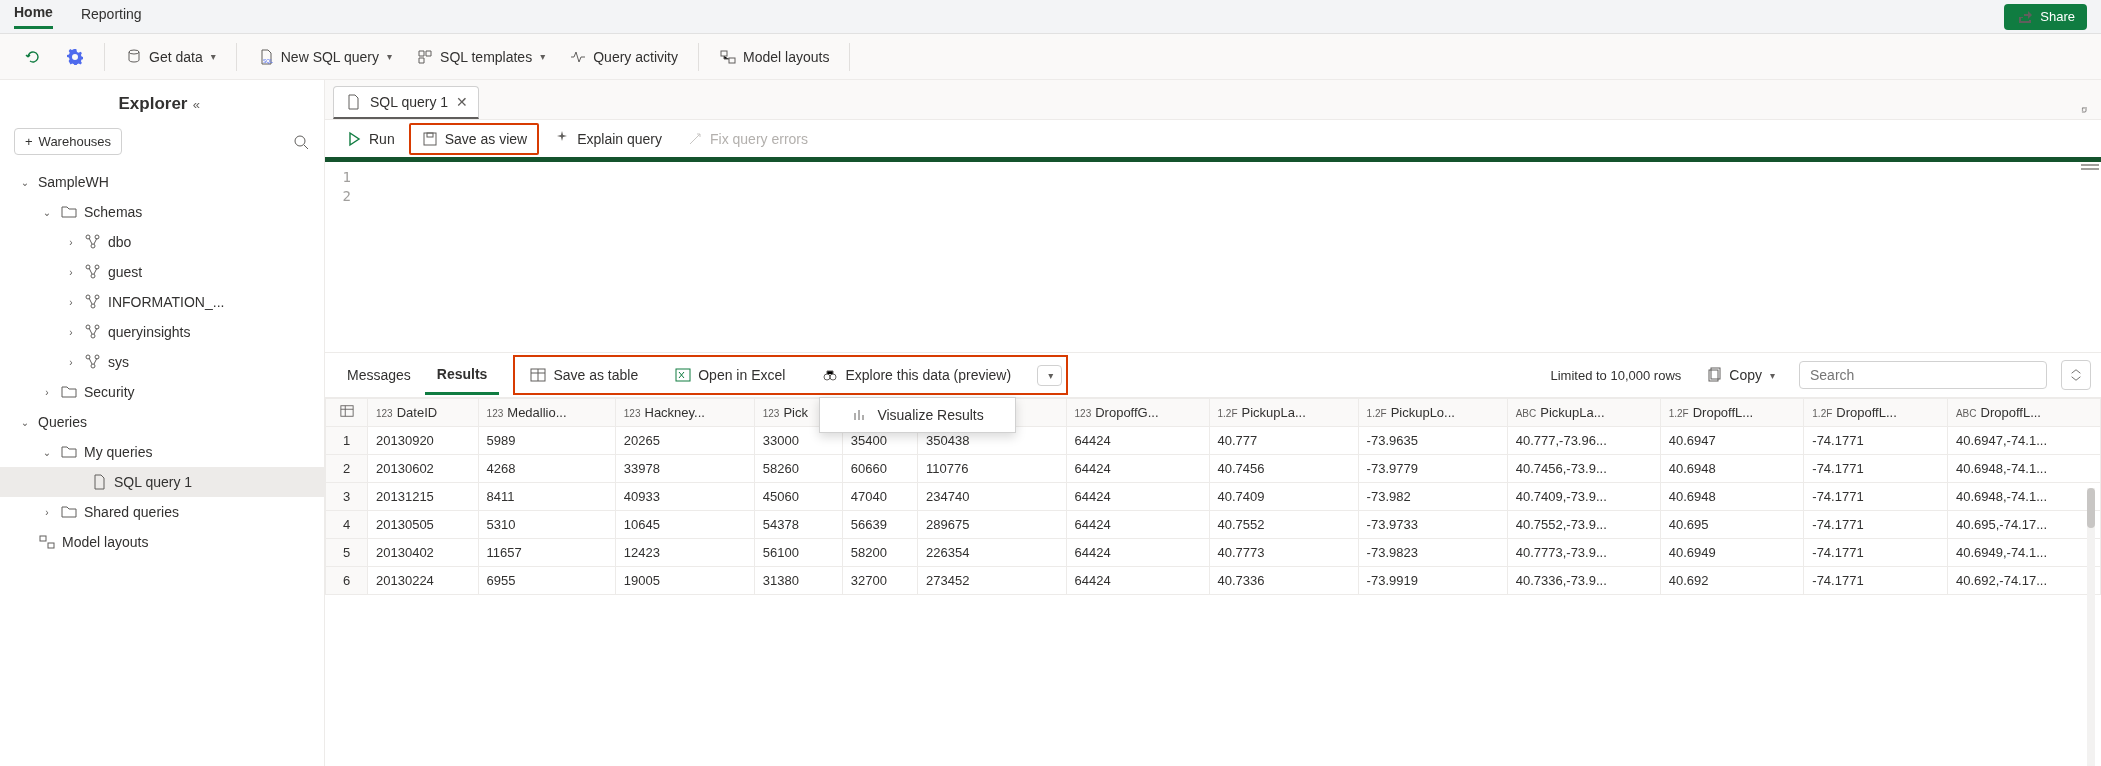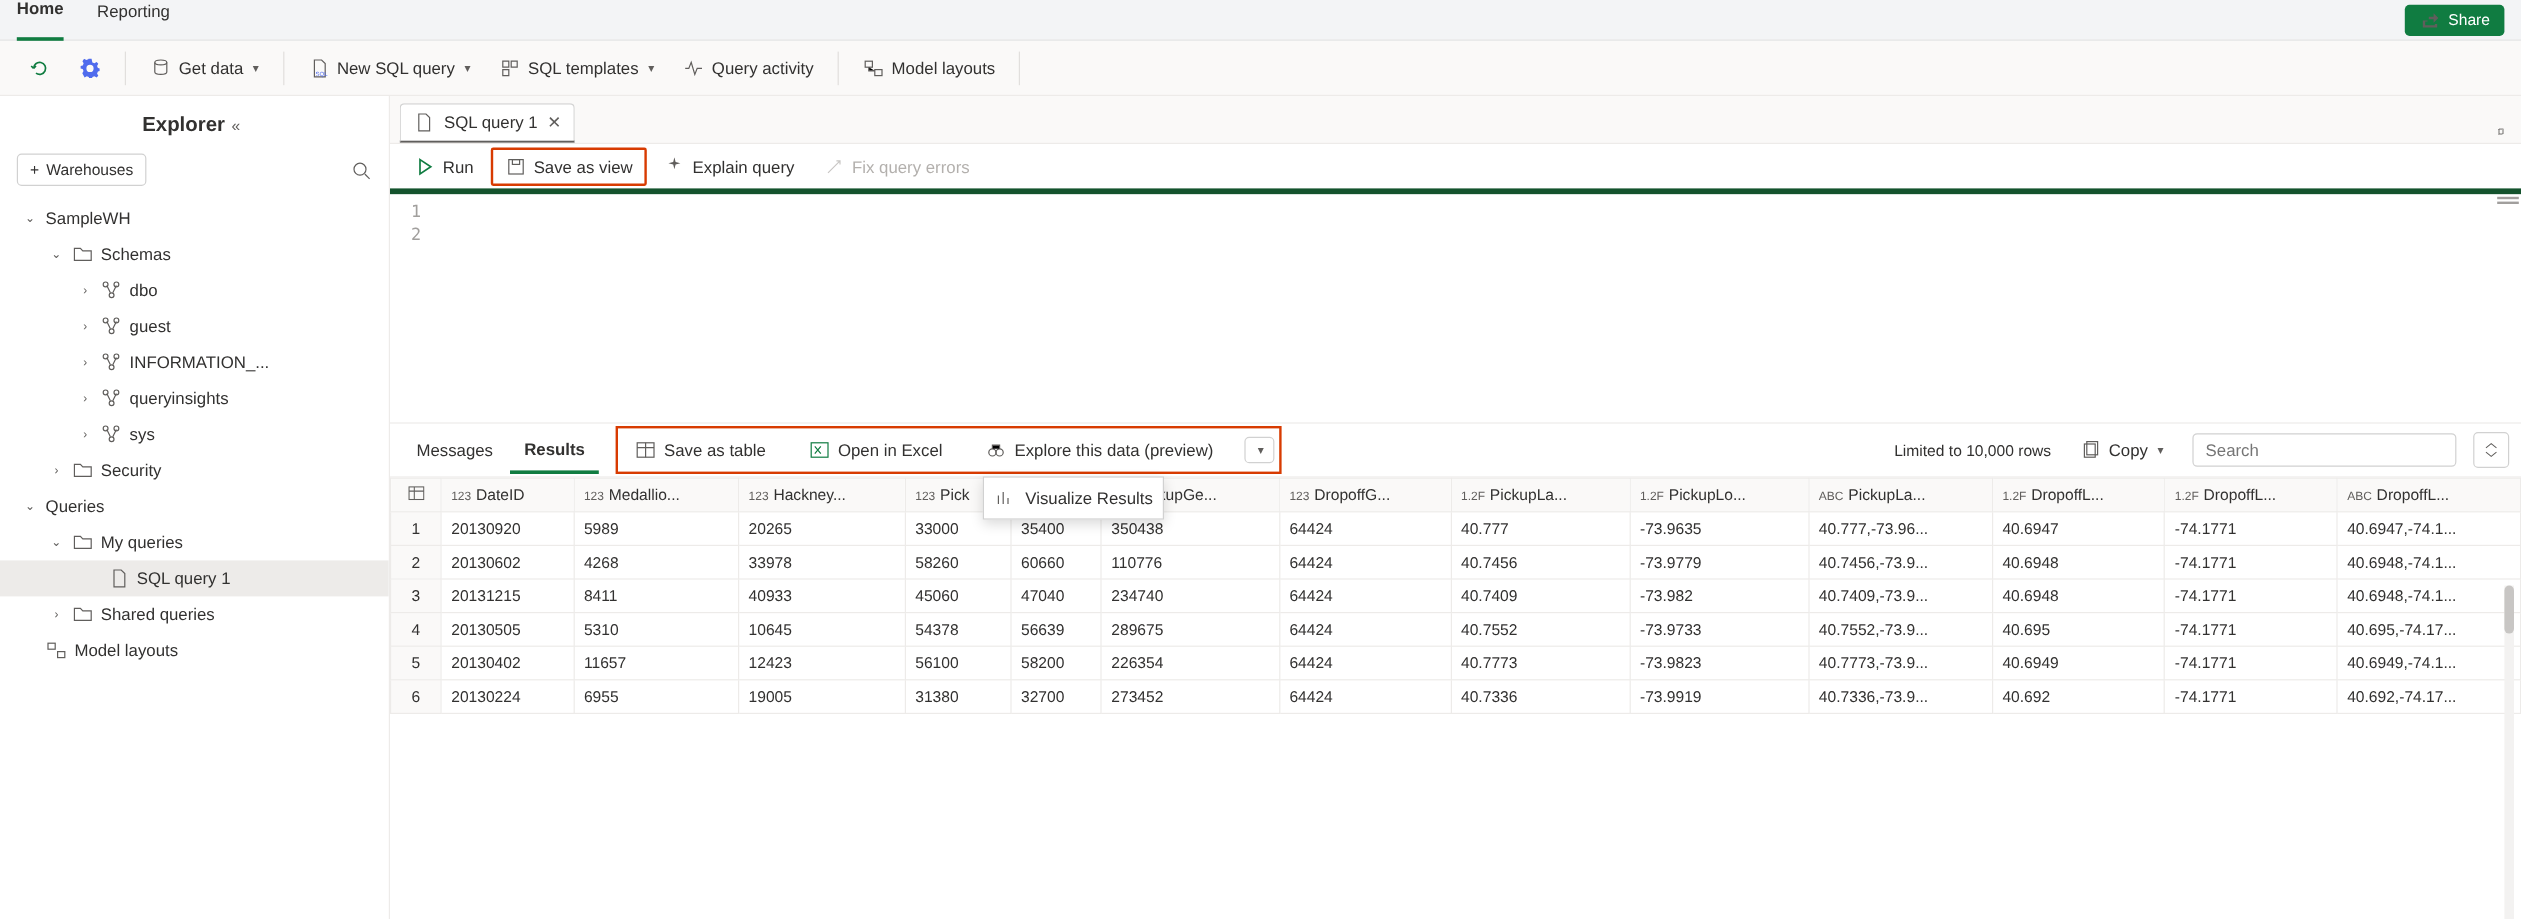--- a/index.html
+++ b/index.html
@@ -1,19 +1,19 @@
 <!DOCTYPE html>
 <html><head>
 <meta charset="utf-8">
 <style>
 * { box-sizing: border-box; margin: 0; padding: 0; }
 body { font-family: "Segoe UI", Arial, sans-serif; font-size: 13px; color: #323130; background: #fff; width: 2101px; overflow: hidden; }
 .topbar { height: 34px; background: #f3f4f6; border-bottom: 1px solid #e1e1e1; display: flex; align-items: center; padding: 0 14px; justify-content: space-between; }
 .top-tabs { display: flex; gap: 28px; height: 100%; align-items: center; }
-.top-tab { font-size: 14px; cursor: pointer; color: #323130; padding-bottom: 16px; }
+.top-tab { font-size: 14px; cursor: pointer; color: #323130; padding-bottom: 6px; }
 .top-tab.active { font-weight: 600; border-bottom: 3px solid #107c41; }
 .share-btn { background: #107c41; color: #fff; padding: 4px 12px; border-radius: 4px; display: flex; align-items: center; gap: 6px; cursor: pointer; font-size: 13px; justify-content: space-between; }
 .toolbar { height: 46px; display: flex; align-items: center; padding: 0 14px; gap: 4px; border-bottom: 1px solid #edebe9; background:#faf9f8;}
 .tb-btn { display: flex; align-items: center; gap: 6px; padding: 6px 10px; cursor: pointer; border-radius: 4px; color: #323130; font-size: 14px; }
 .tb-sep { width: 1px; height: 28px; background: #e1dfdd; margin: 0 6px; }
 .chev { font-size: 10px; color: #605e5c; margin-left: 2px; }
 .ic { width: 18px; height: 18px; display: inline-flex; align-items: center; justify-content: center; color: #605e5c; }
 .ic svg { width: 16px; height: 16px; }
 .body { display: flex; height: 696px; }
 .explorer { width: 325px; border-right: 1px solid #edebe9; display: flex; flex-direction: column; }
@@ -40,23 +40,23 @@
 .gutter { width: 34px; color: #a19f9d; text-align: right; padding: 6px 8px 0 0; line-height: 19px; }
 .code { padding: 6px 0 0 4px; line-height: 19px; white-space: pre; }
 .kw { color: #0000ff; } .gray { color: #808080; } .ident { color: #008080; } .star { color:#323130;}
 .editor-handle{position:absolute;right:2px;top:2px;width:18px;height:6px;border-top:2px solid #a19f9d;border-bottom:2px solid #a19f9d;}
 .results-toolbar { height: 46px; display: flex; align-items: center; padding: 0 10px; border-top: 1px solid #edebe9; border-bottom: 1px solid #edebe9; gap: 2px; position:relative;}
 .res-tab { padding: 10px 12px; cursor: pointer; font-size: 14px; color: #323130; }
 .res-tab.active { font-weight: 600; border-bottom: 3px solid #107c41; }
 .res-actions { display: flex; align-items: center; gap: 16px; margin-left: 18px; position: relative; }
 .res-red { position:absolute; left:-6px; top:-6px; right:-6px; bottom:-6px; border:2px solid #d83b01; pointer-events:none;}
 .results-right { margin-left: auto; display: flex; align-items: center; gap: 14px; }
-.search-box { border: 1px solid #d1d1d1; border-radius: 4px; padding: 5px 10px; width: 220px; color: #a19f9d; font-size:14px;}
+.search-box { border: 1px solid #d1d1d1; border-radius: 4px; padding: 5px 10px; width: 248px; color: #a19f9d; font-size:14px;}
 .sq-btn { border: 1px solid #d1d1d1; border-radius: 4px; width: 30px; height: 30px; display:flex;align-items:center;justify-content:center; cursor:pointer;}
-.popup { position:absolute; top:36px; left:300px; background:#fff; border:1px solid #d1d1d1; box-shadow:0 4px 10px rgba(0,0,0,0.15); padding:8px 8px; display:flex; align-items:center; gap:8px; font-size:14px; z-index:10; }
+.popup { position:absolute; top:36px; left:300px; background:#fff; border:1px solid #d1d1d1; box-shadow:0 4px 10px rgba(0,0,0,0.15); padding:8px 31px; display:flex; align-items:center; gap:8px; font-size:14px; z-index:10; }
 .grid-wrap { flex:1; overflow:auto; position:relative;}
 table.grid { border-collapse: collapse; width: 100%; font-size: 13px; }
 .grid th, .grid td { border: 1px solid #edebe9; padding: 5px 8px; text-align: left; height: 28px; white-space: nowrap; overflow:hidden; text-overflow:ellipsis;}
 .grid th { background: #faf9f8; font-weight: 400; position:sticky;top:0;}
 .grid td.rownum, .grid th.rownum { text-align:center; background:#faf9f8; width:42px;}
 .coltype { font-size:10px; color:#605e5c; margin-right:4px;}
 .scroll-v { position:absolute; right:6px; top:90px; width:8px; bottom:4px; background:#f3f2f1;}
 .scroll-thumb{position:absolute;left:0;right:0;top:0;height:40px;background:#c8c6c4;border-radius:4px;}
 </style>
 </head>

